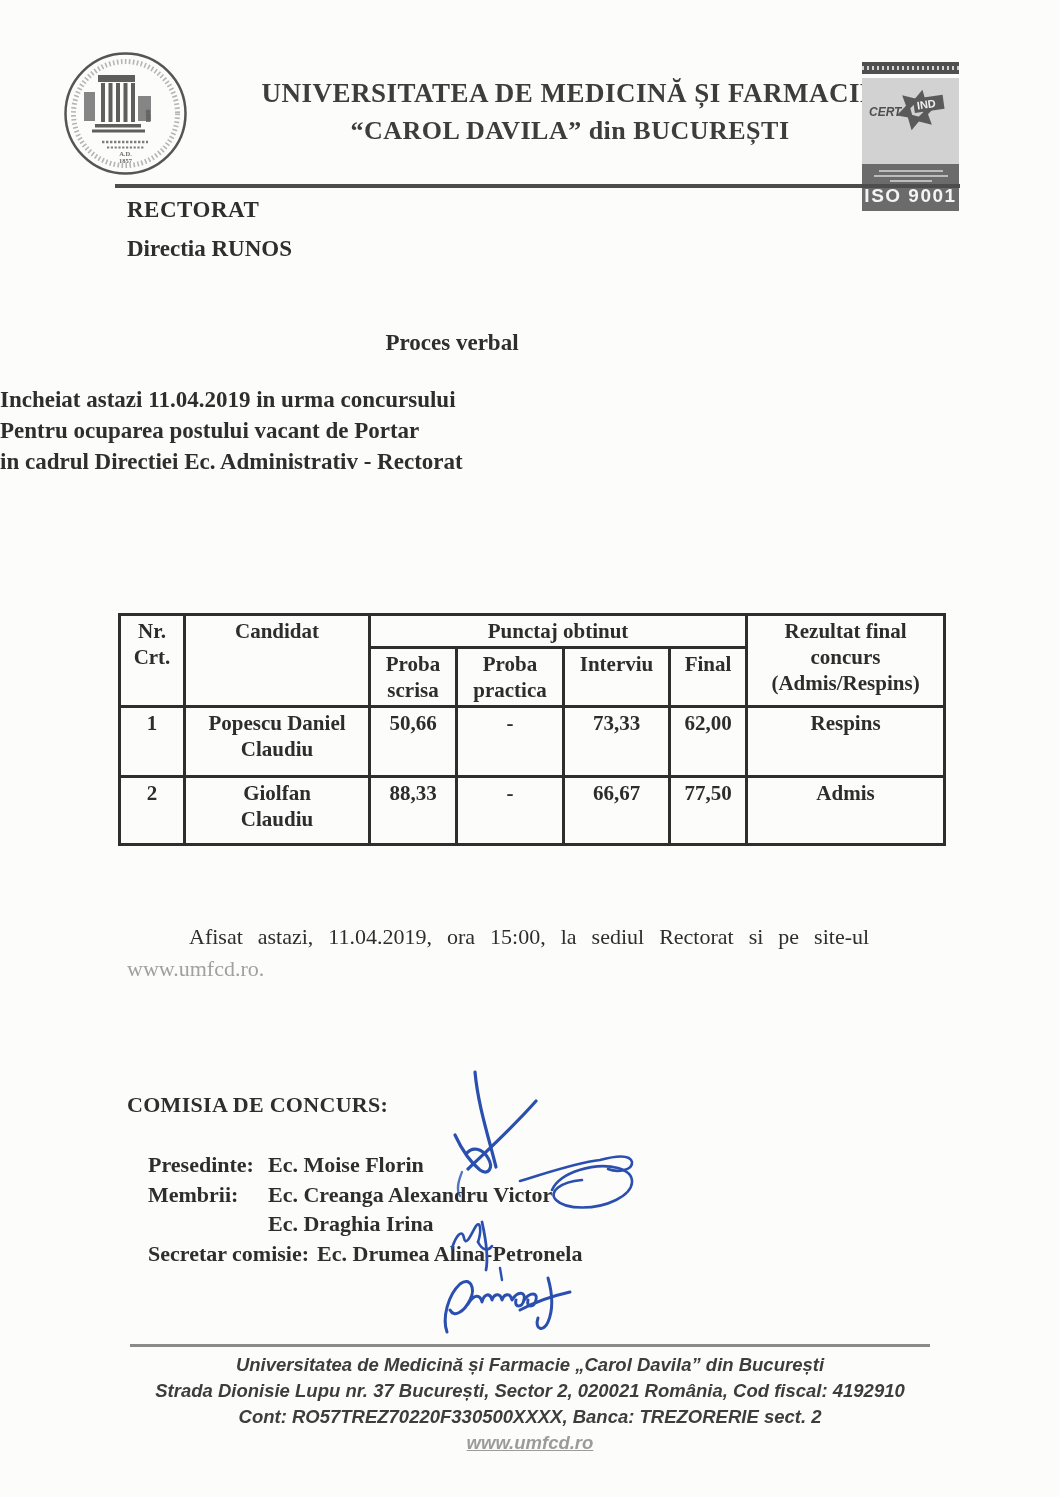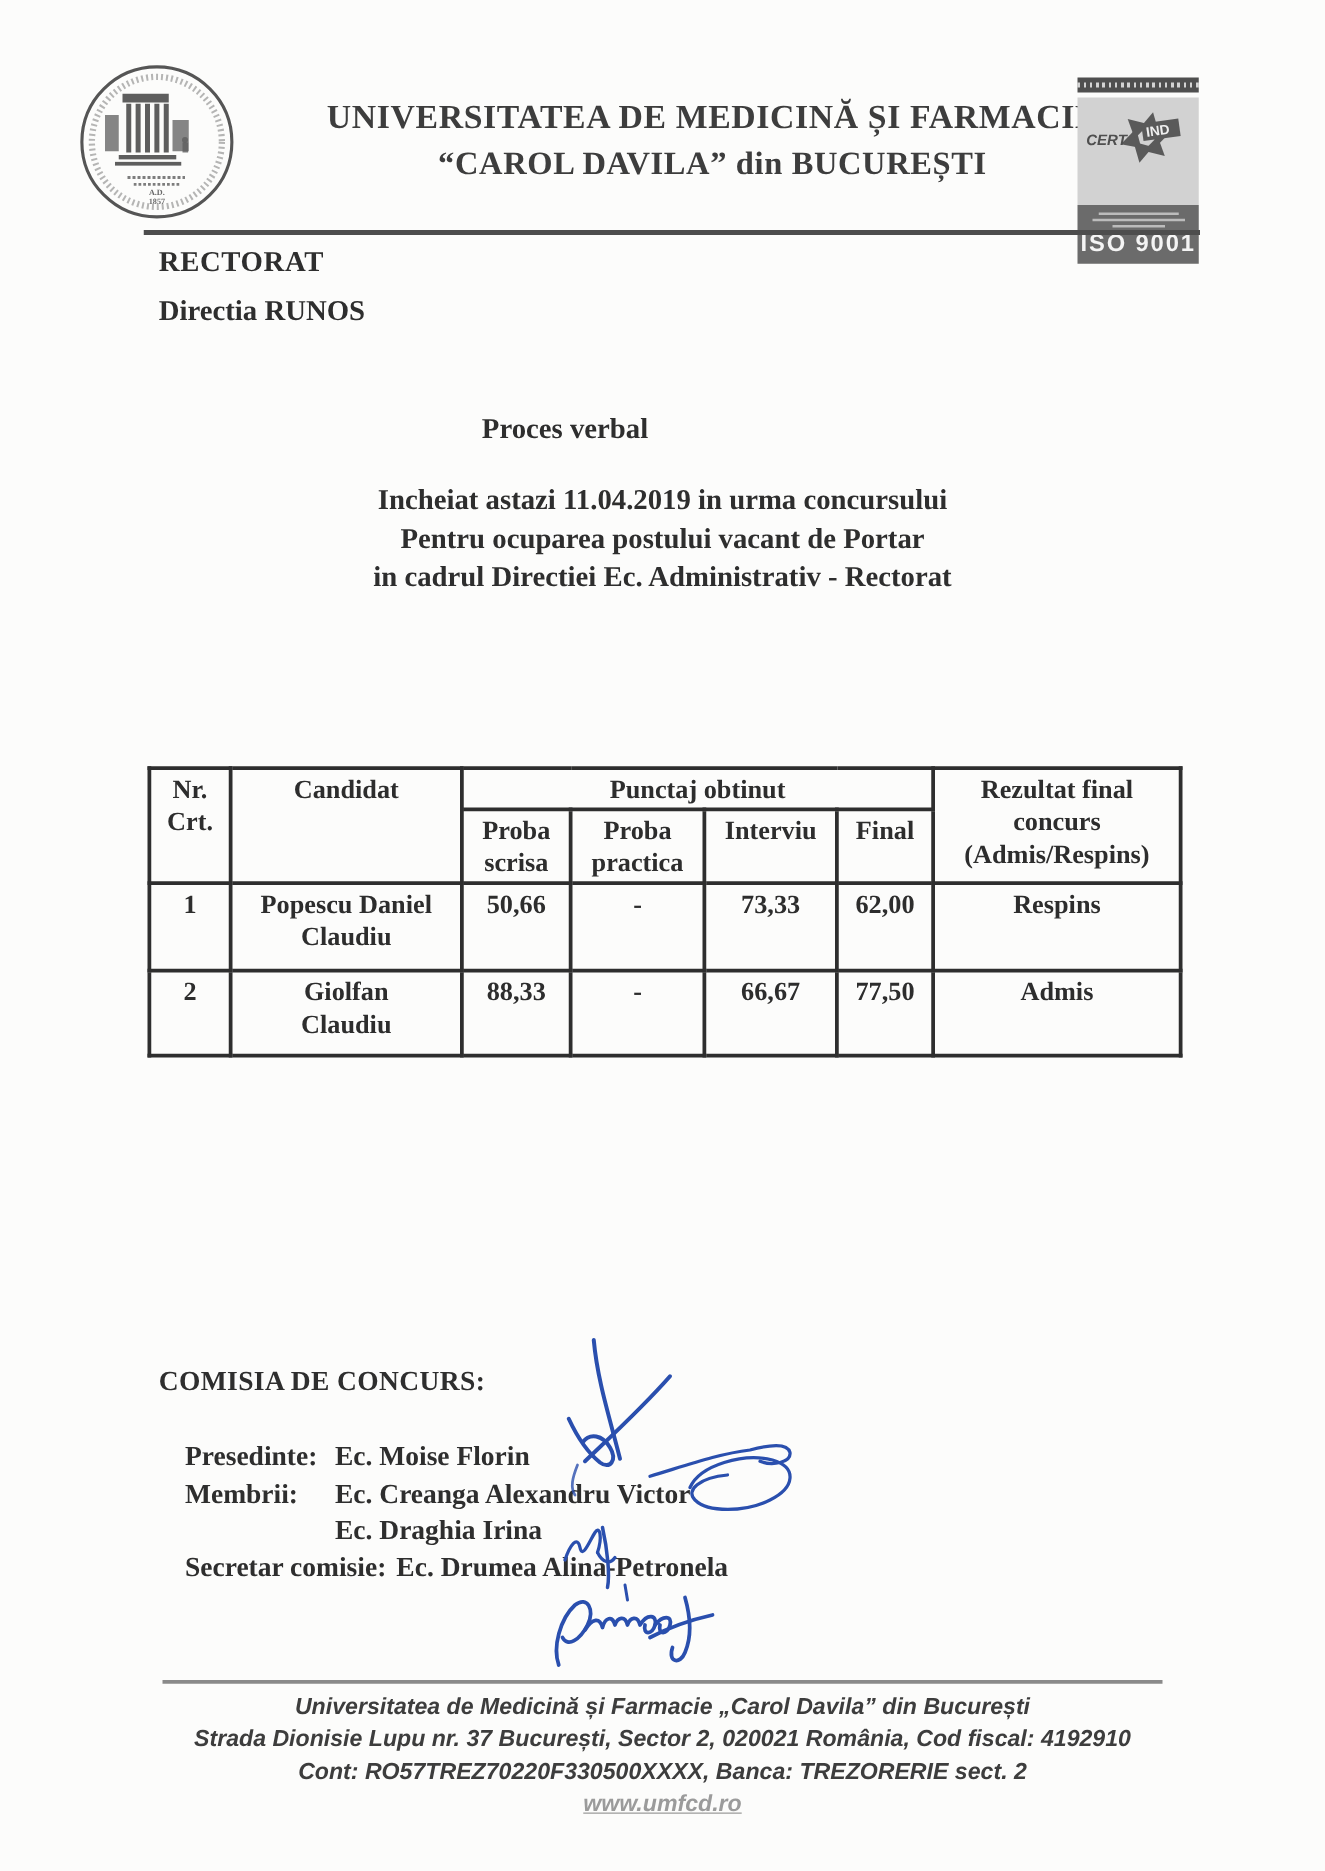--- a/index.html
+++ b/index.html
@@ -35,21 +35,21 @@
   .badge-mid{height:86px;background:#d2d2d2;position:relative;}
   .badge-iso{height:47px;background:#6b6b6b;padding-top:3px;box-sizing:border-box;}
   .microline{height:2.5px;background:rgba(255,255,255,.55);margin:2.5px auto;}
   .iso-text{
     text-align:center;color:#f4f4f4;font-family:"Liberation Sans",sans-serif;
     font-weight:bold;font-size:19px;letter-spacing:1.5px;margin-top:2px;
   }
 
   
   .doc-title{left:0;top:330px;width:904px;text-align:center;font-size:23px;font-weight:bold;}
-  .intro{left:0;top:384px;width:1060px;text-align:center;font-size:23px;font-weight:bold;line-height:31px;}
+  .intro{left:0;top:384px;width:1060px;text-align:left;font-size:23px;font-weight:bold;line-height:31px;}
 
   
   .score-table{left:118px;top:613px;}
   table{border-collapse:collapse;table-layout:fixed;width:825px;}
   th,td{
     border:3px solid #2e2e2e;padding:2px 3px;vertical-align:top;text-align:center;
     font-family:"Liberation Serif",serif;font-size:21px;font-weight:bold;color:#2d2d2d;
     line-height:26px;overflow:hidden;
   }
   tr.h1{height:30px;} tr.h2{height:56px;} tr.r1{height:70px;} tr.r2{height:68px;}
@@ -207,20 +207,24 @@
         <td>88,33</td>
         <td>-</td>
         <td>66,67</td>
         <td>77,50</td>
         <td>Admis</td>
       </tr>
     </tbody>
       </table>
   </div>
 
+  <div class="abs notice">
+    <div class="l1">Afisat astazi, 11.04.2019, ora 15:00, la sediul Rectorat si pe site-ul</div>
+    <div class="l2 nowrap">www.umfcd.ro.</div>
+  </div>
 
   <div class="abs commission-title nowrap">COMISIA DE CONCURS:</div>
   <div class="abs commission">
     <div class="row">
       <span class="role">Presedinte:</span><span>Ec. Moise Florin</span>
     </div>
     <div class="row">
       <span class="role">Membrii:</span><span>Ec. Creanga Alexandru Victor</span>
     </div>
     <div class="row">

